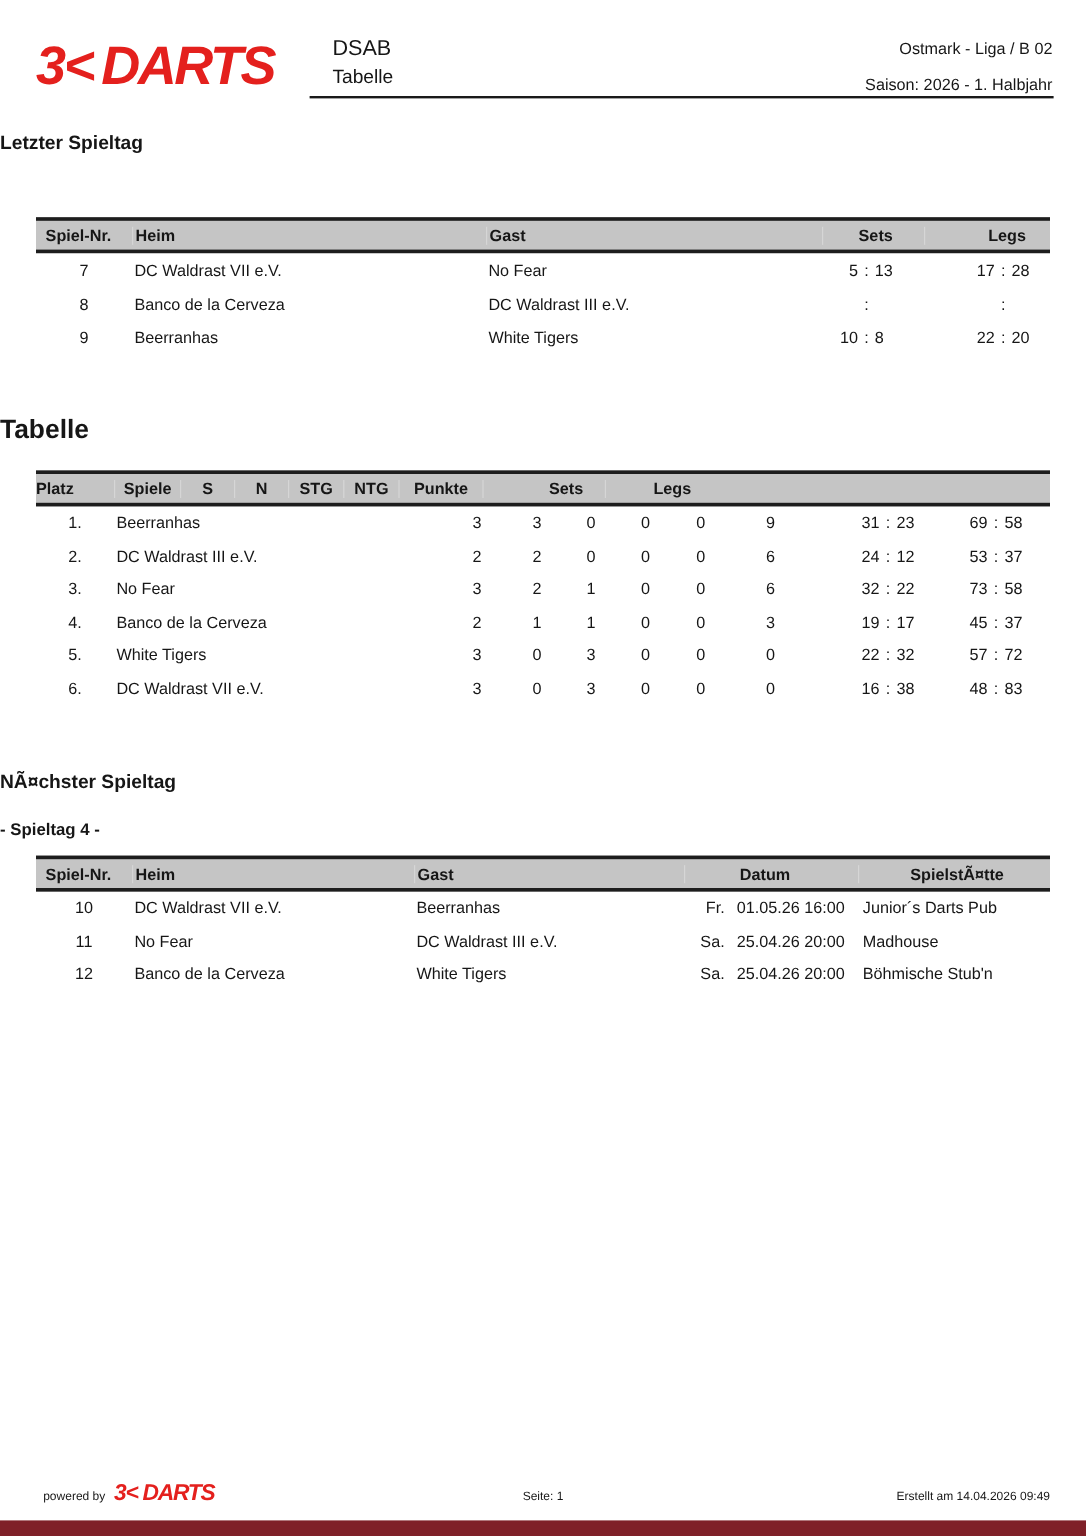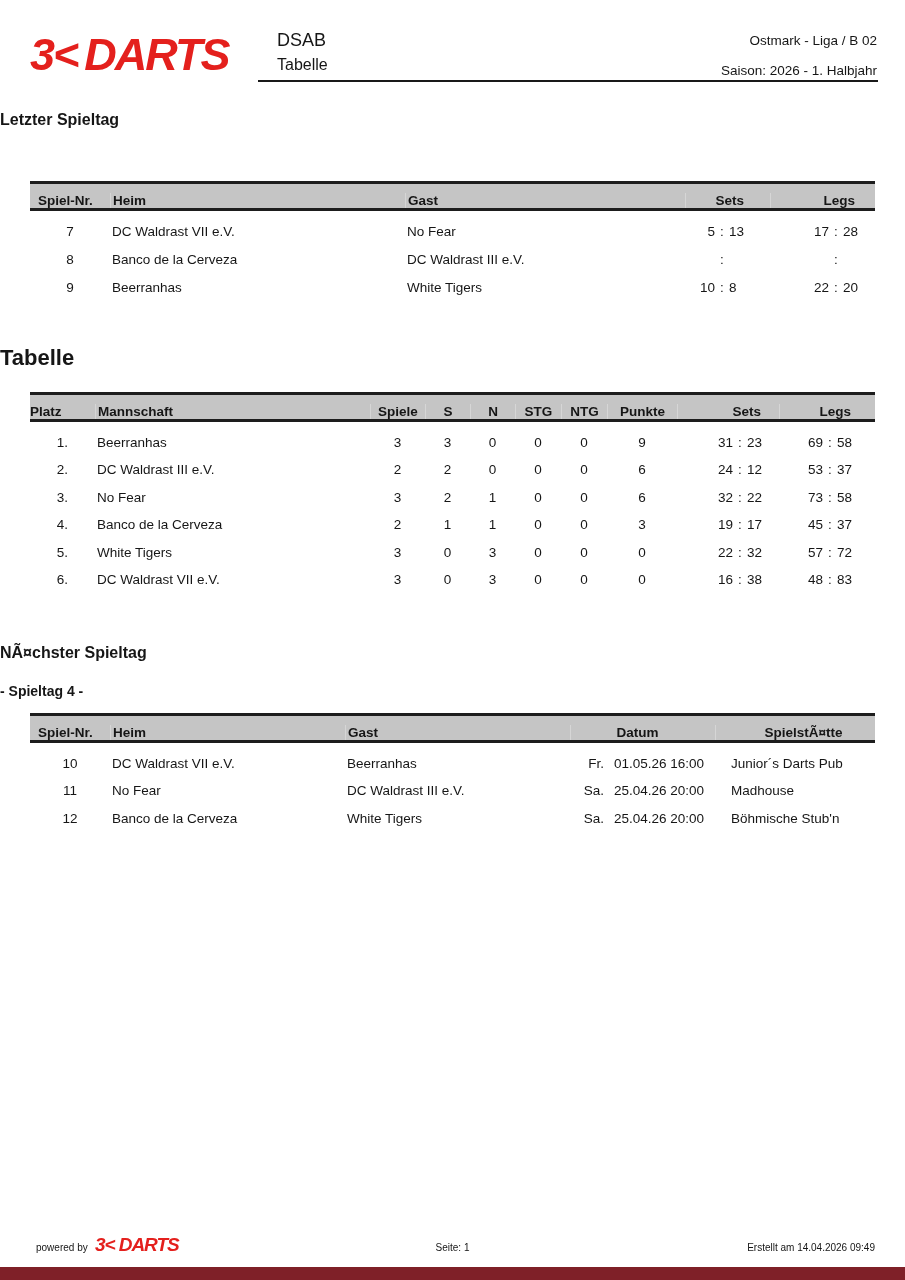--- a/index.html
+++ b/index.html
@@ -19,21 +19,21 @@
   .sec-title{position:absolute;left:0;width:100%;font-weight:bold;}
   .tt-last{top:111px;font-size:16px;}
   .tt-sub3{top:150px;font-size:14px;}
   .tt-tab{top:345px;font-size:22px;}
   .tt-next{top:644px;font-size:16px;}
   .tt-sub4{top:683px;font-size:14px;}
 
   
   .tbl{position:absolute;left:30px;width:845px;}
   .t1{top:181px;} .t2{top:392px;} .t3{top:713px;}
-  .tr{display:flex;align-items:flex-end;height:28px;}
+  .tr{display:flex;align-items:center;height:28px;}
   .t2 .tr,.t3 .tr{height:27.5px;}
   .tr.head{height:30px;background:#c5c5c5;border-top:3px solid #1d1d1d;border-bottom:3px solid #1d1d1d;
            font-weight:bold;box-sizing:border-box;}
   .td{box-sizing:border-box;display:flex;align-items:center;font-size:13.5px;white-space:nowrap;}
   .head .td + .td{border-left:1px solid #d6d6d6;}
   .ctr{justify-content:center;}
   .lft{padding-left:2px;}
   .hl{padding-left:8px;}
   .hc{justify-content:center;}
   .rgt{justify-content:flex-end;}
@@ -45,21 +45,21 @@
 
   
   .t2 .c1{width:65px;} .t2 .c2{width:275px;} .t2 .c3{width:55px;} .t2 .c4{width:45px;}
   .t2 .c5{width:45px;} .t2 .c6{width:46px;} .t2 .c7{width:46px;} .t2 .c8{width:70px;}
   .t2 .c9{width:102px;padding-right:6px;} .t2 .c10{width:96px;padding-right:12px;}
   .t2 .head .c1{}
   .t2 .head .c9{padding-right:18px;} .t2 .head .c10{padding-right:24px;}
 
   
   .t3 .c1{width:80px;} .t3 .c2{width:235px;} .t3 .c3{width:225px;}
-  .t3 .c4{width:145px;padding-right:11px;gap:10px;} .t3 .c5{width:160px;padding-left:16px;}
+  .t3 .c4{width:145px;padding-right:11px;gap:10px;} .t3 .c5{width:160px;padding-left:4px;}
 
   
   .score{justify-content:flex-end;}
   .sh{min-width:26px;text-align:right;}
   .sc{width:14px;text-align:center;}
   .sa{min-width:26px;text-align:left;}
 
   
   .f-pb{position:absolute;left:36px;top:1242px;font-size:10px;}
   .f-logo{position:absolute;left:95px;top:1235px;font-size:19px;font-weight:bold;font-style:italic;
@@ -140,21 +140,20 @@
           <span class="sa">20</span>
         </div>
     </div>
   </div>
 
   <div class="sec-title tt-tab">Tabelle</div>
 
   <div class="tbl t2">
     <div class="tr head">
       <div class="td c1">Platz</div>
-      <div class="td c2 lft">Mannschaft</div>
       <div class="td c3 hc">Spiele</div>
       <div class="td c4 hc">S</div>
       <div class="td c5 hc">N</div>
       <div class="td c6 hc">STG</div>
       <div class="td c7 hc">NTG</div>
       <div class="td c8 hc">Punkte</div>
       <div class="td c9 rgt">Sets</div>
       <div class="td c10 rgt">Legs</div>
     </div>
 

